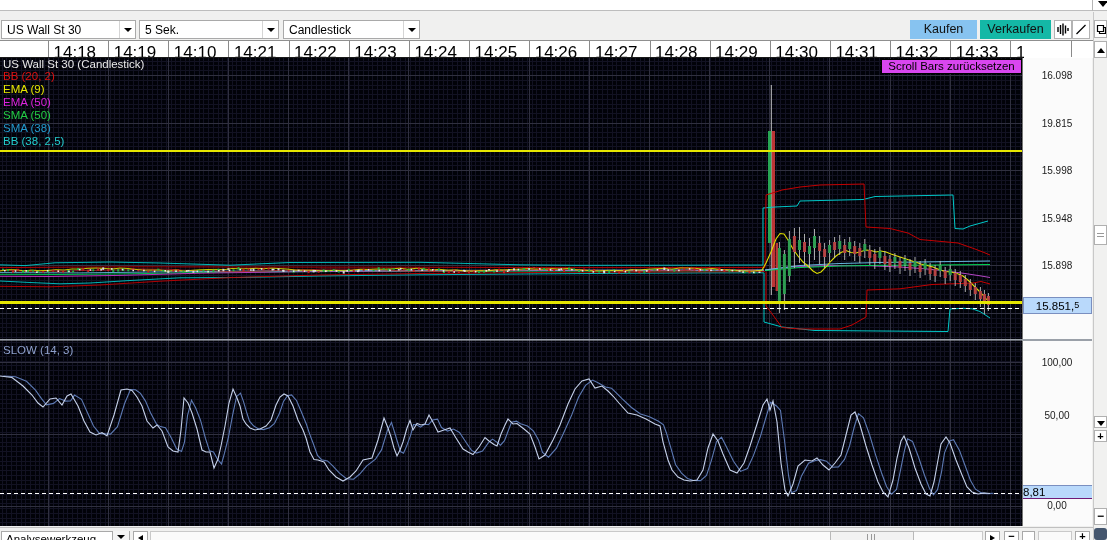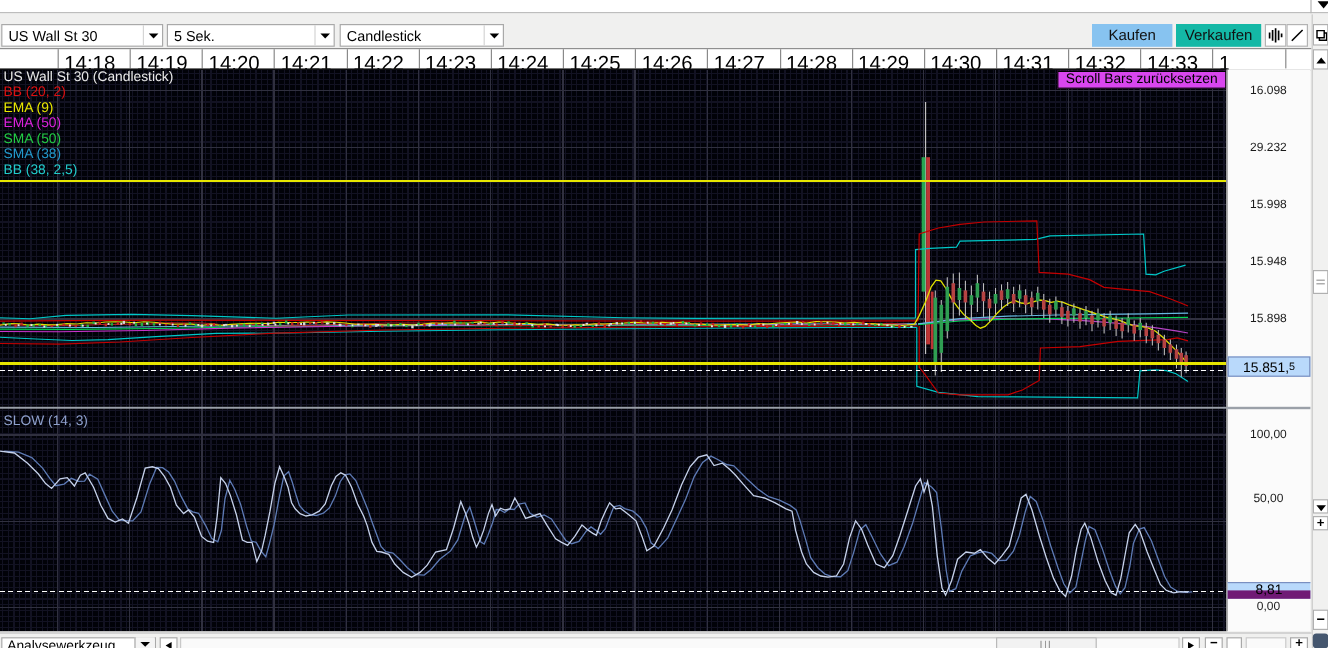--- a/index.html
+++ b/index.html
@@ -44,21 +44,21 @@
 <svg width="16" height="17">
       <path d="M3.5 13 L12.5 4" stroke="#000" stroke-width="1.3"></path>
     </svg></div>
 
 <div class="abs" style="left:0;top:40px;width:1093px;height:18px;background:#fff;border-top:1px solid #8f8f8f"></div>
 <div class="abs" style="left:48.0px;top:41px;width:1px;height:16px;background:#8a8a8a"></div>
 <div class="tlab" style="left:53.5px;top:43px">14:18</div>
 <div class="abs" style="left:108.2px;top:41px;width:1px;height:16px;background:#8a8a8a"></div>
 <div class="tlab" style="left:113.7px;top:43px">14:19</div>
 <div class="abs" style="left:168.3px;top:41px;width:1px;height:16px;background:#8a8a8a"></div>
-<div class="tlab" style="left:173.8px;top:43px">14:20</div>
+<div class="tlab" style="left:173.8px;top:43px">14:10</div>
 <div class="abs" style="left:228.4px;top:41px;width:1px;height:16px;background:#8a8a8a"></div>
 <div class="tlab" style="left:233.9px;top:43px">14:21</div>
 <div class="abs" style="left:288.6px;top:41px;width:1px;height:16px;background:#8a8a8a"></div>
 <div class="tlab" style="left:294.1px;top:43px">14:22</div>
 <div class="abs" style="left:348.8px;top:41px;width:1px;height:16px;background:#8a8a8a"></div>
 <div class="tlab" style="left:354.2px;top:43px">14:23</div>
 <div class="abs" style="left:408.9px;top:41px;width:1px;height:16px;background:#8a8a8a"></div>
 <div class="tlab" style="left:414.4px;top:43px">14:24</div>
 <div class="abs" style="left:469.1px;top:41px;width:1px;height:16px;background:#8a8a8a"></div>
 <div class="tlab" style="left:474.6px;top:43px">14:25</div>
@@ -432,29 +432,29 @@
     <text x="3" y="119.1" font-size="11.5" fill="#22cc44">SMA (50)</text>
     <text x="3" y="132.0" font-size="11.5" fill="#2299cc">SMA (38)</text>
     <text x="3" y="144.9" font-size="11.5" fill="#22cccc">BB (38, 2,5)</text>
     <text x="3" y="354" font-size="11.5" fill="#8ea0cc">SLOW (14, 3)</text>
   </svg>
 
 <div class="abs" style="left:881px;top:58.5px;width:141px;height:15.5px;background:#d946ef;border:1px solid #000;font-size:11.5px;color:#000;text-align:center;line-height:13.5px">Scroll Bars zurücksetzen</div>
 
 <div class="abs" style="left:1022px;top:58px;width:70px;height:468px;background:#fbfbfb;border-left:1px solid #777"></div>
 <div class="plab" style="left:1025px;top:70px">16.098</div>
-<div class="plab" style="left:1025px;top:117.6px">29.232</div>
+<div class="plab" style="left:1025px;top:117.6px">19.815</div>
 <div class="plab" style="left:1025px;top:165.2px">15.998</div>
 <div class="plab" style="left:1025px;top:212.8px">15.948</div>
 <div class="plab" style="left:1025px;top:260.4px">15.898</div>
 <div class="abs" style="left:1023px;top:297px;width:69px;height:17px;background:#b9d9fb;border:1px solid #7a8fc0;font-size:11.5px;color:#000;text-align:center;line-height:15px">15.851,<span style="font-size:9px;vertical-align:2px">5</span></div>
 <div class="abs" style="left:1022px;top:339px;width:70px;height:1.6px;background:#9aa0a8"></div>
 <div class="plab" style="left:1025px;top:357px">100,00</div>
 <div class="plab" style="left:1025px;top:410px">50,00</div>
-<div class="abs" style="left:1023px;top:485px;width:69px;height:14px;background:#b9d9fb;border-top:1px solid #7a8fc0;border-bottom:7px solid #701a75;font-size:11.5px;color:#000;text-align:center;line-height:13px">8,81</div>
+<div class="abs" style="left:1023px;top:485px;width:69px;height:14px;background:#b9d9fb;border-top:1px solid #7a8fc0;border-bottom:1px solid #701a75;font-size:11.5px;color:#000;text-align:left;line-height:13px">8,81</div>
 <div class="plab" style="left:1025px;top:500px">0,00</div>
 
 <div class="abs" style="left:1093px;top:12px;width:14px;height:528px;background:#f1f1f0;border-left:1px solid #c8c8c8"></div>
 <div class="rsb" style="top:20px;height:18px"><svg width="11" height="16">
       <path d="M2.5 4.5 h6 v6 h-6 z M4.5 10.5 v2 h6 v-6 h-2" stroke="#000" stroke-width="1.2" fill="none"></path>
     </svg></div>
 <div class="rsb" style="top:41px;height:17px">
     <div style="position:absolute;left:2px;top:6px;width:0;height:0;border-left:4.5px solid transparent;border-right:4.5px solid transparent;border-bottom:5px solid #000"></div>
   </div>
 <div class="rsb" style="top:225px;height:20px">

